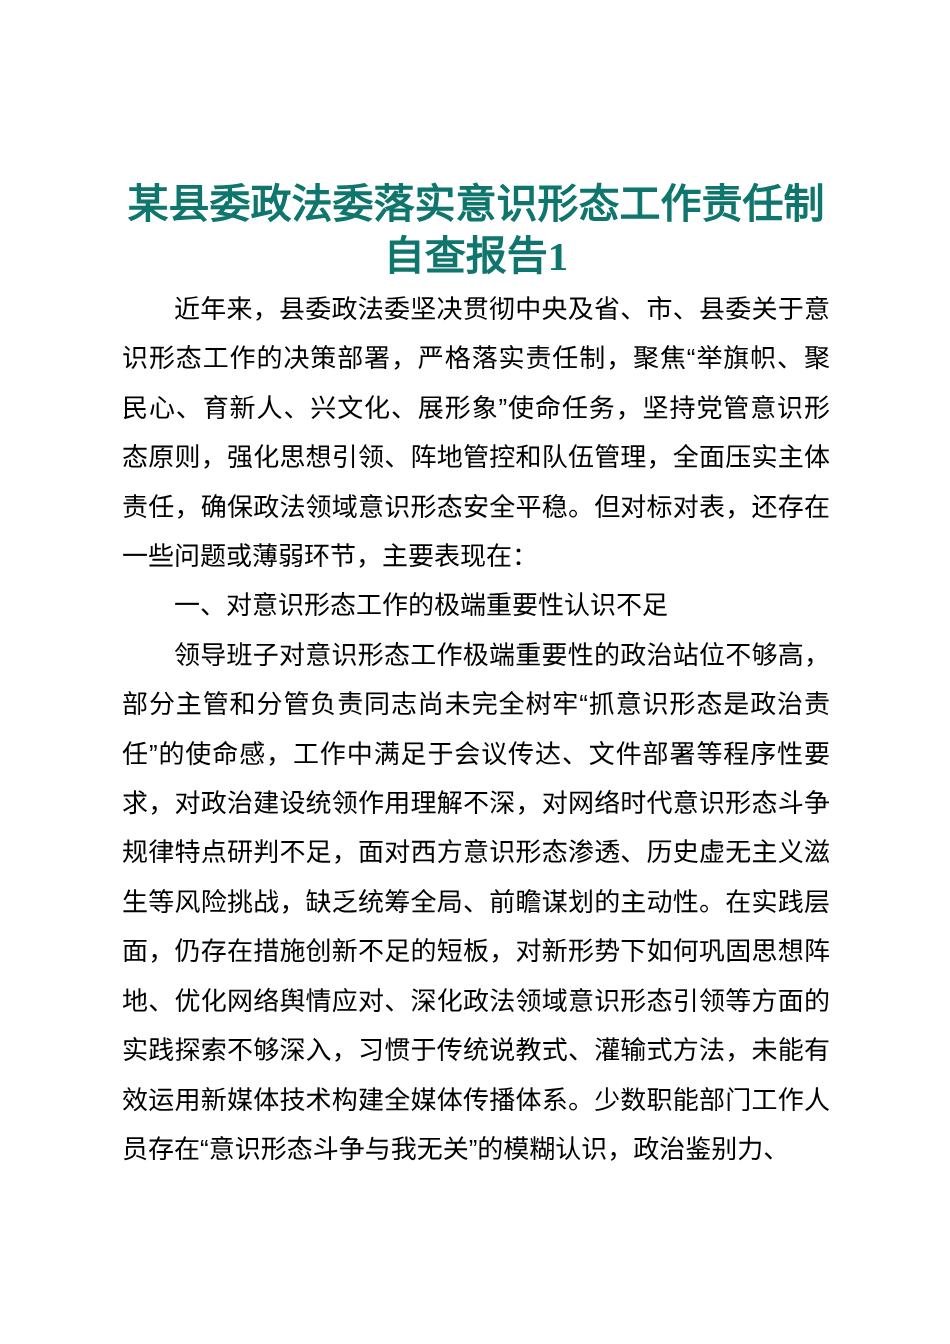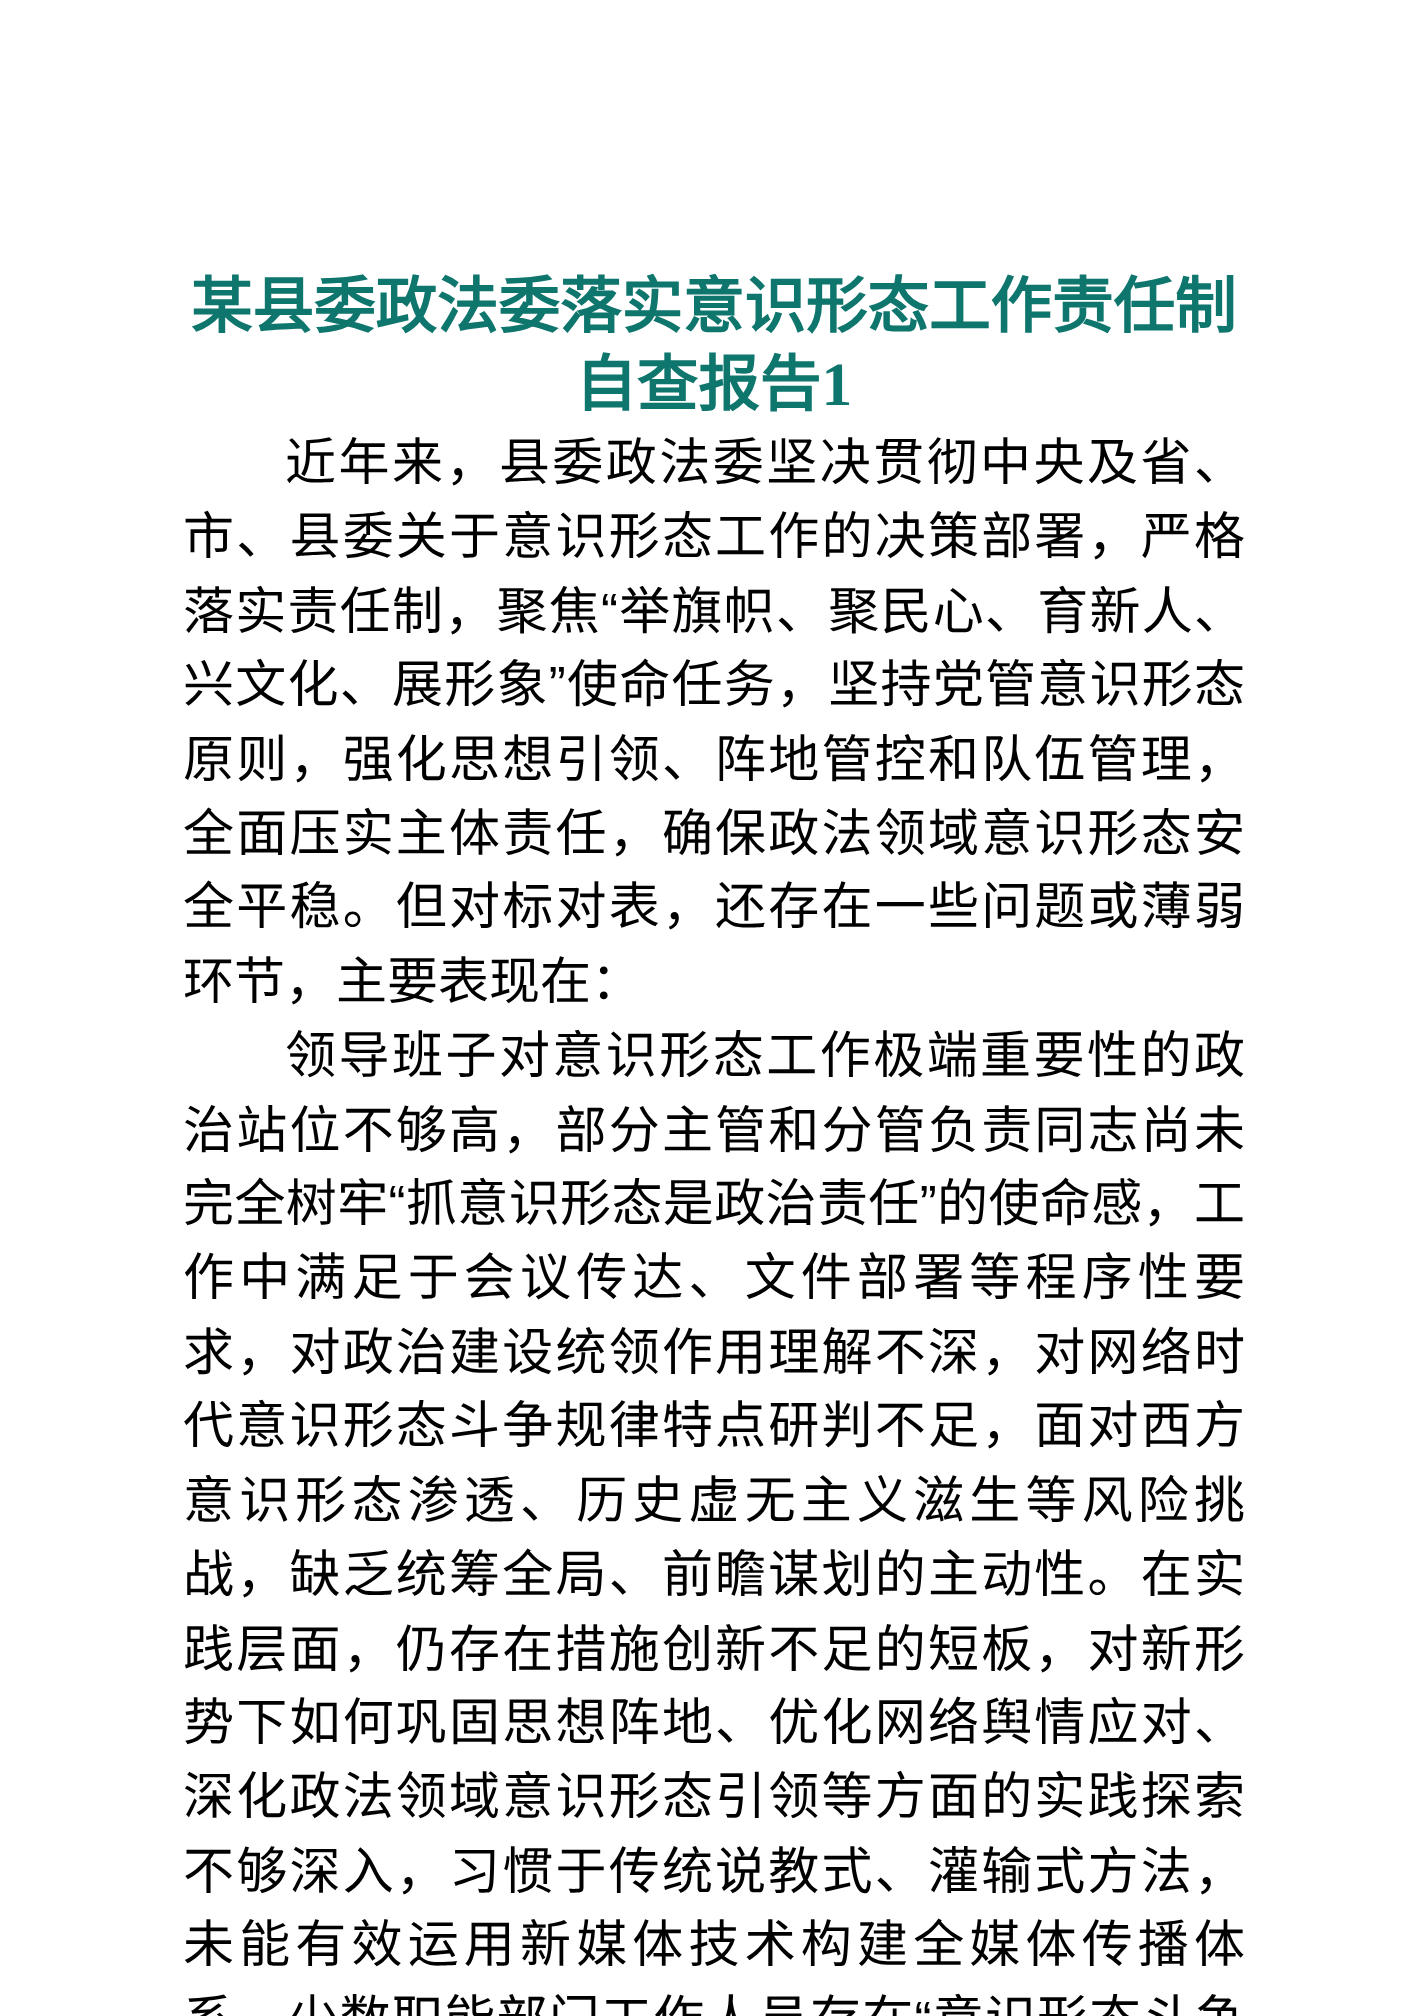--- a/index.html
+++ b/index.html
@@ -22,35 +22,36 @@
     font-family: "Liberation Serif", "DejaVu Serif", serif;
     font-weight: bold;
     font-size: 41px;
     line-height: 52px;
     text-align: center;
     margin: 0 0 3px 0;
     color: #0f766e;
   }
   .para {
     font-family: "Liberation Sans", "DejaVu Sans", sans-serif;
-    font-size: 34px;
+    font-size: 26px;
     line-height: 49.4px;
     text-align: justify;
     text-justify: inter-ideograph;
     text-indent: 2em;
     margin: 0;
     color: #000000;
     word-break: break-all;
   }
   .para.heading {
     
   }
 </style>
 </head>
 <body>
 
 <div class="page">
   <h1 class="doc-title">某县委政法委落实意识形态工作责任制自查报告1</h1>
   <div class="doc-body">
       <p class="para">近年来，县委政法委坚决贯彻中央及省、市、县委关于意识形态工作的决策部署，严格落实责任制，聚焦“举旗帜、聚民心、育新人、兴文化、展形象”使命任务，坚持党管意识形态原则，强化思想引领、阵地管控和队伍管理，全面压实主体责任，确保政法领域意识形态安全平稳。但对标对表，还存在一些问题或薄弱环节，主要表现在：</p>
+      <p class="para heading">一、对意识形态工作的极端重要性认识不足</p>
       <p class="para">领导班子对意识形态工作极端重要性的政治站位不够高，部分主管和分管负责同志尚未完全树牢“抓意识形态是政治责任”的使命感，工作中满足于会议传达、文件部署等程序性要求，对政治建设统领作用理解不深，对网络时代意识形态斗争规律特点研判不足，面对西方意识形态渗透、历史虚无主义滋生等风险挑战，缺乏统筹全局、前瞻谋划的主动性。在实践层面，仍存在措施创新不足的短板，对新形势下如何巩固思想阵地、优化网络舆情应对、深化政法领域意识形态引领等方面的实践探索不够深入，习惯于传统说教式、灌输式方法，未能有效运用新媒体技术构建全媒体传播体系。少数职能部门工作人员存在“意识形态斗争与我无关”的模糊认识，政治鉴别力、</p>
     </div>
 </div>
 
 </body></html>

